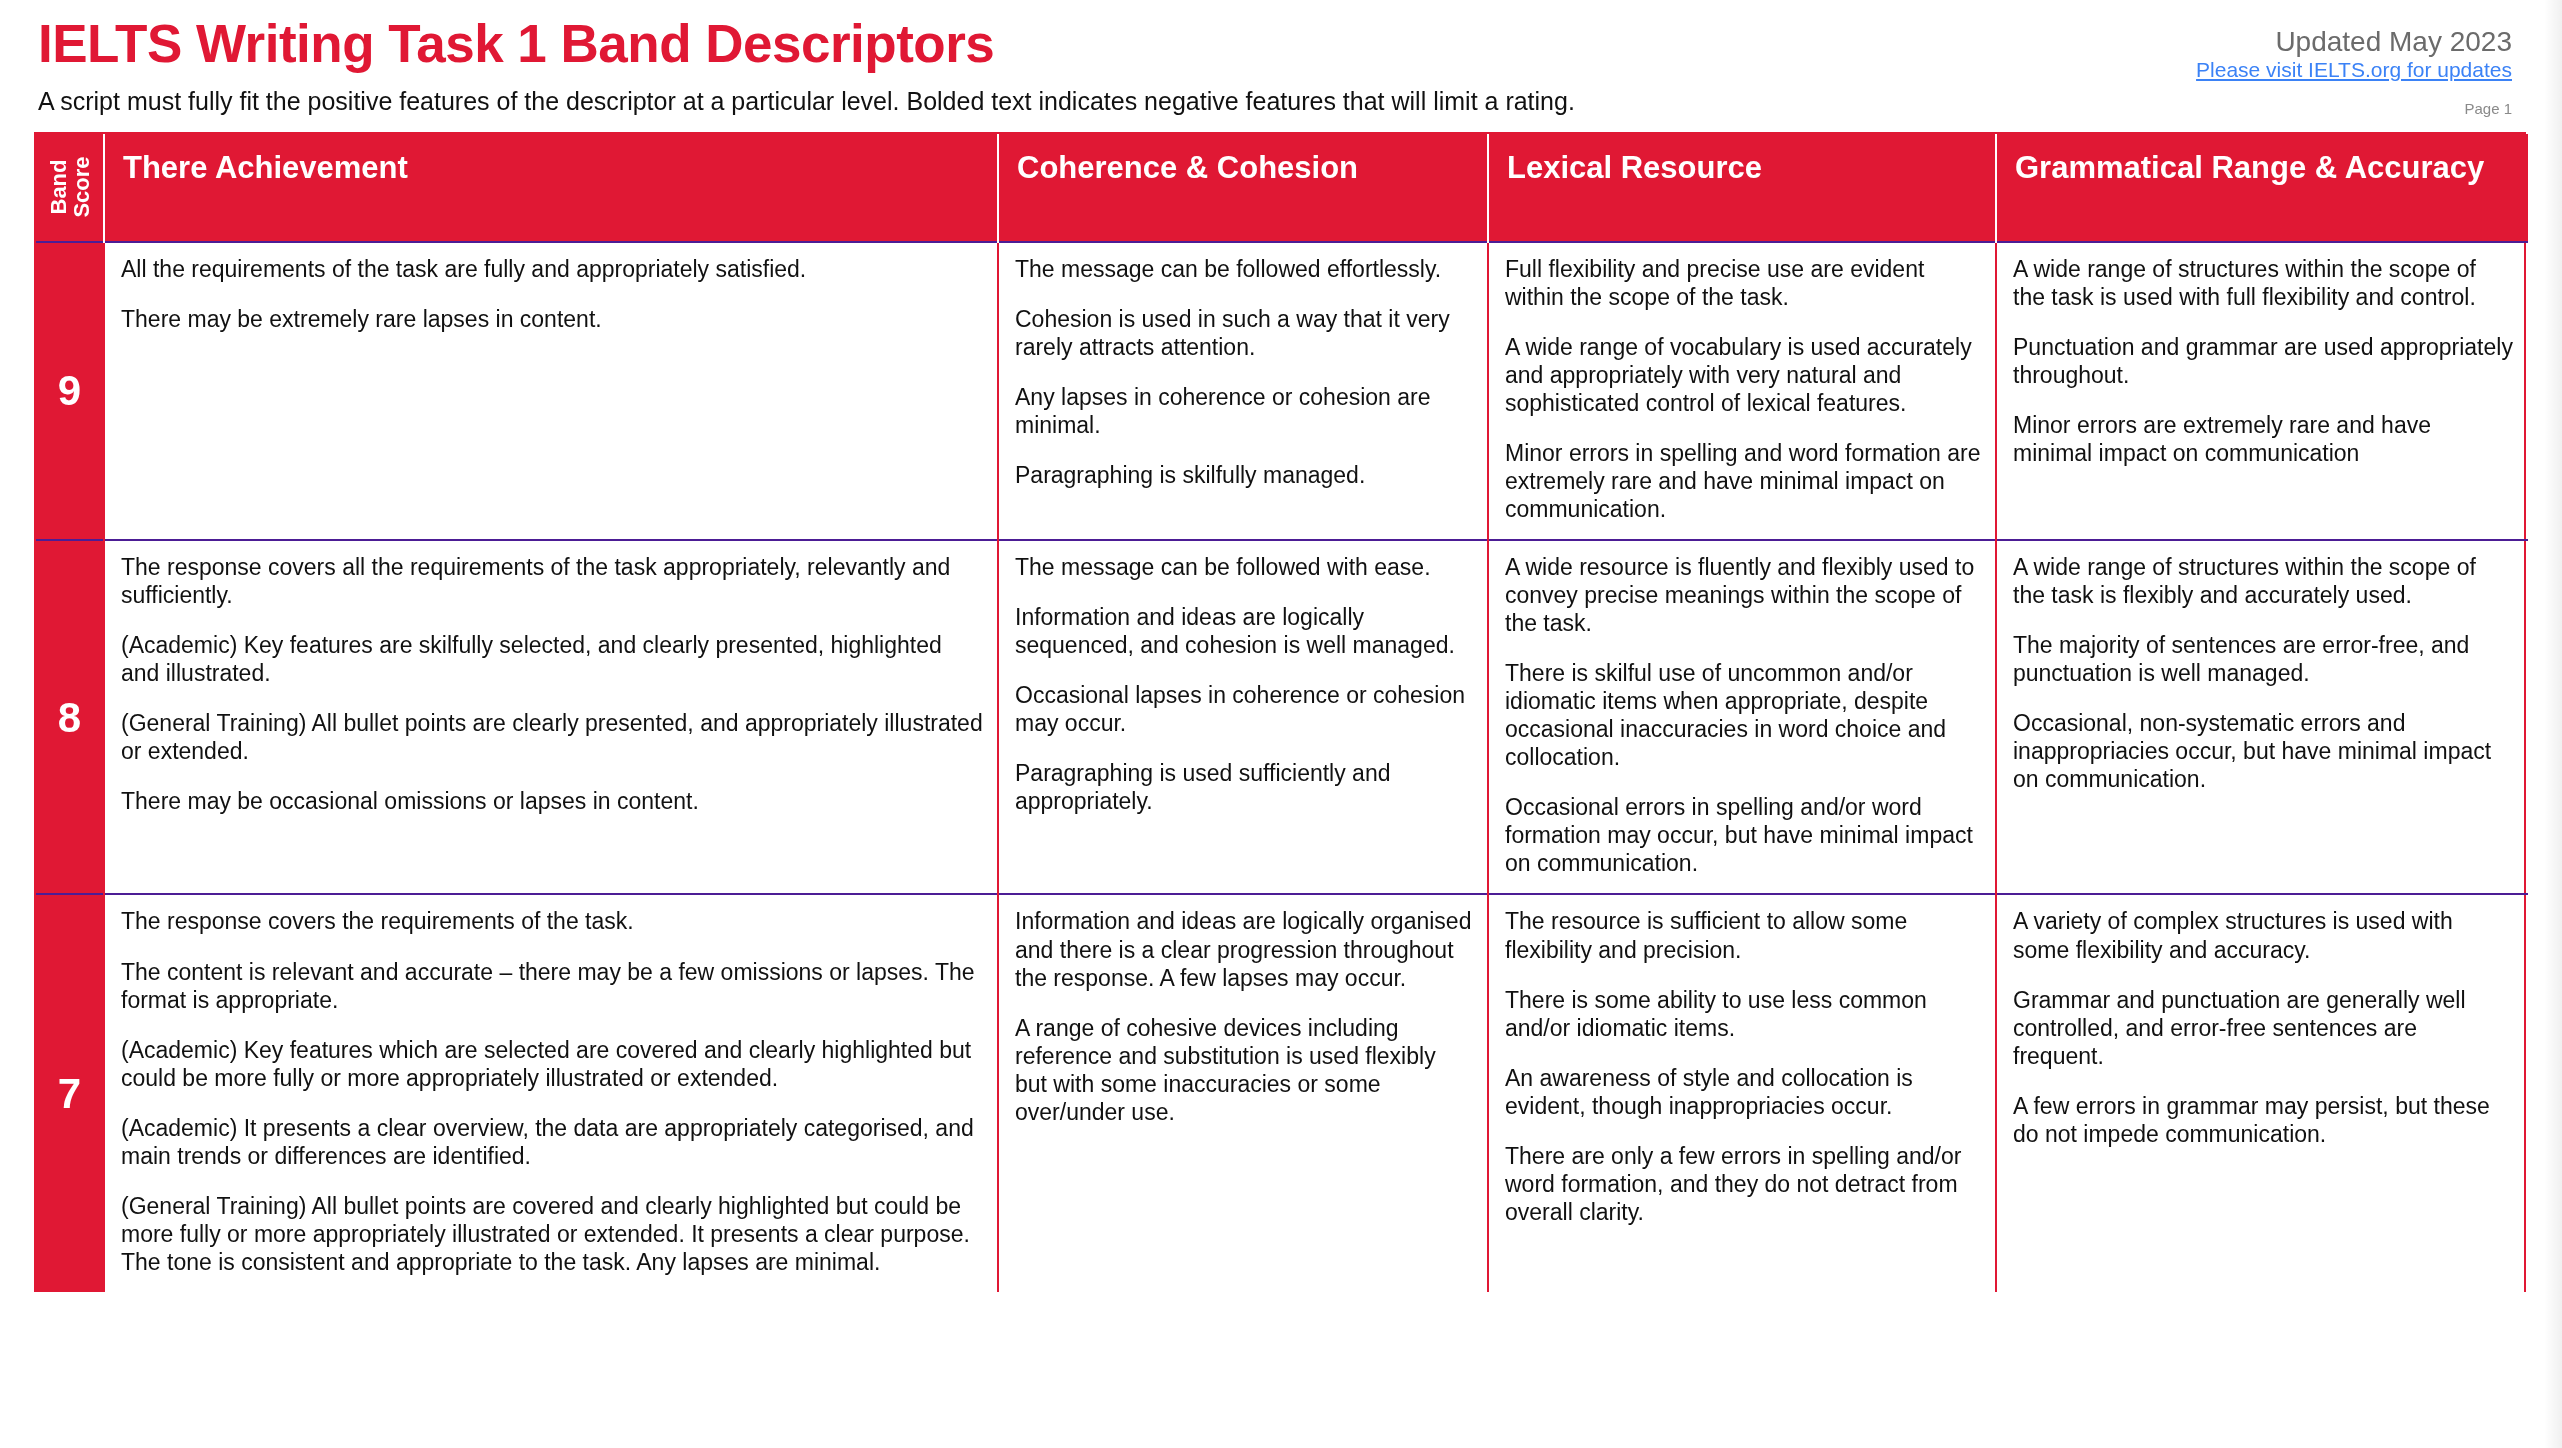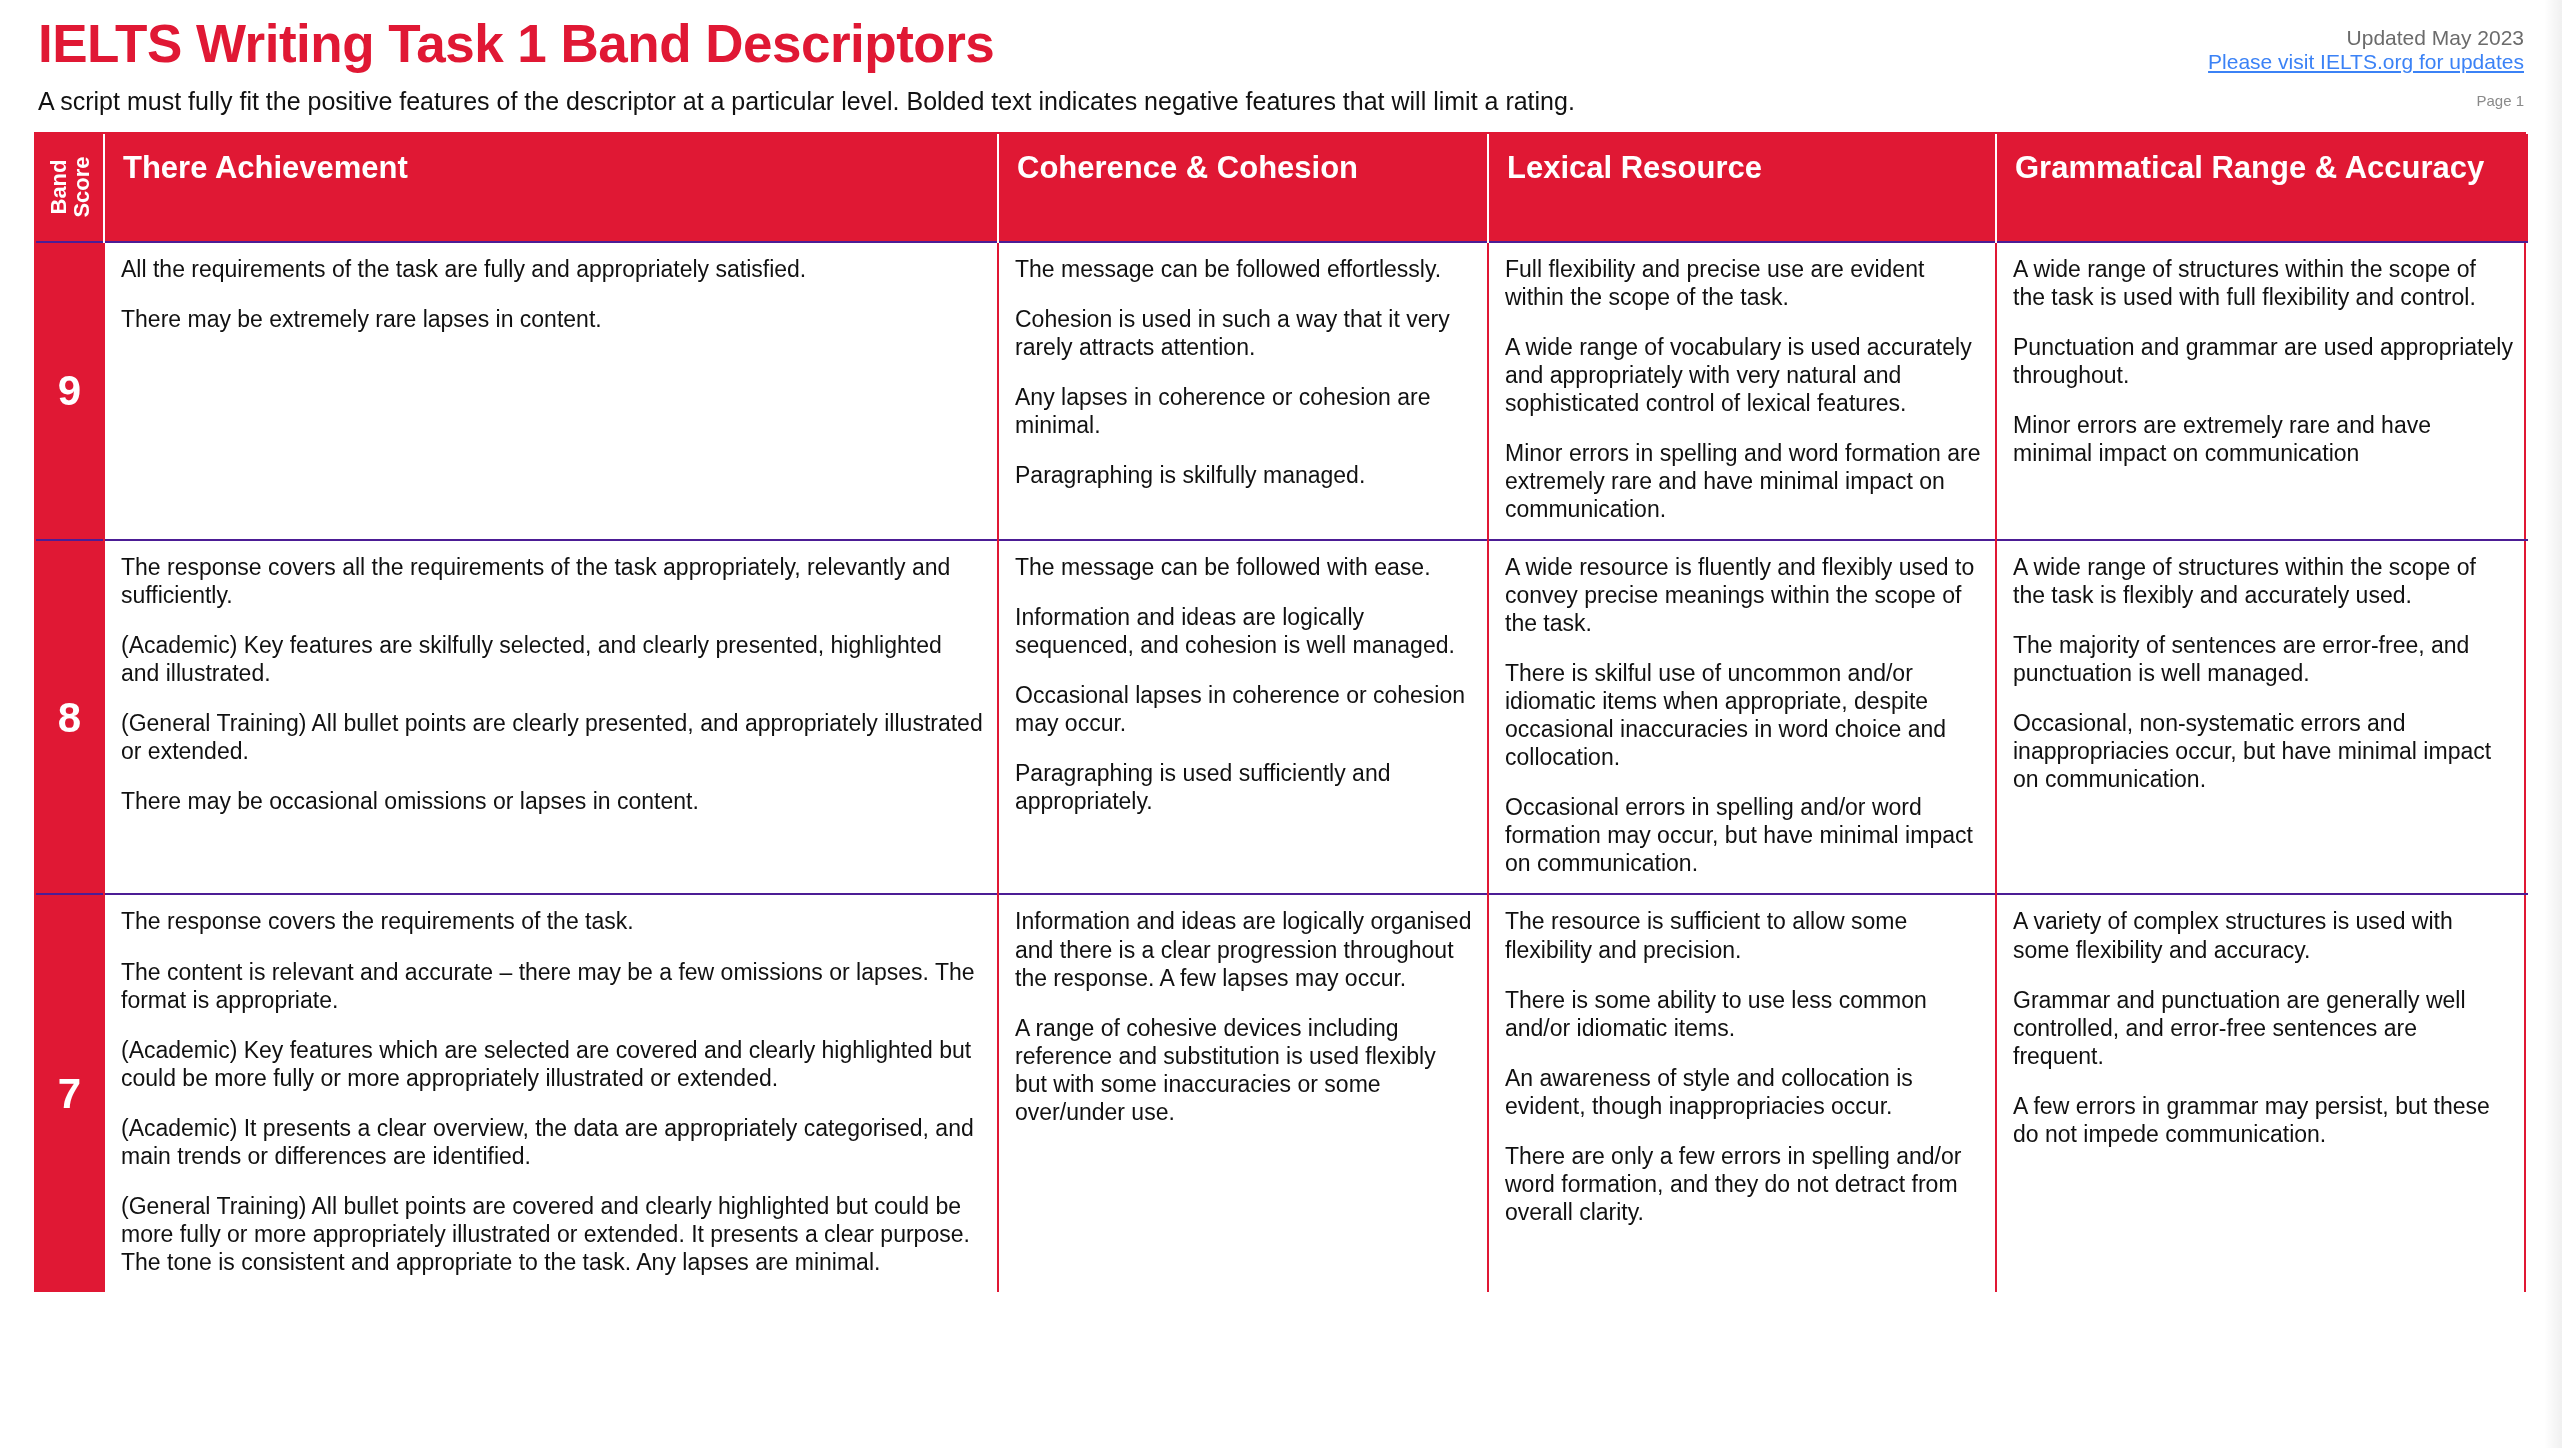--- a/index.html
+++ b/index.html
@@ -12,21 +12,21 @@
   body {
     width: 2562px;
     height: 1448px;
     overflow: hidden;
   }
   .page {
     position: relative;
     width: 2562px;
     height: 1448px;
     background: #ffffff;
-    padding: 10px 34px 0 34px;
+    padding: 10px 46px 0 34px;
   }
 
   
   .header {
     position: relative;
     width: 100%;
   }
   .title {
     font-size: 53px;
     font-weight: bold;
@@ -50,21 +50,21 @@
   }
   .intro b { font-weight: normal; }
 
   .meta {
     position: absolute;
     top: 10px;
     right: 4px;
     text-align: right;
   }
   .meta .updated {
-    font-size: 21px;
+    font-size: 28px;
     color: #6b6b6b;
   }
   .meta .visit {
     font-size: 21px;
     color: #3b82f6;
     text-decoration: underline;
   }
   .meta .pagenum {
     font-size: 15px;
     color: #8a8a8a;

